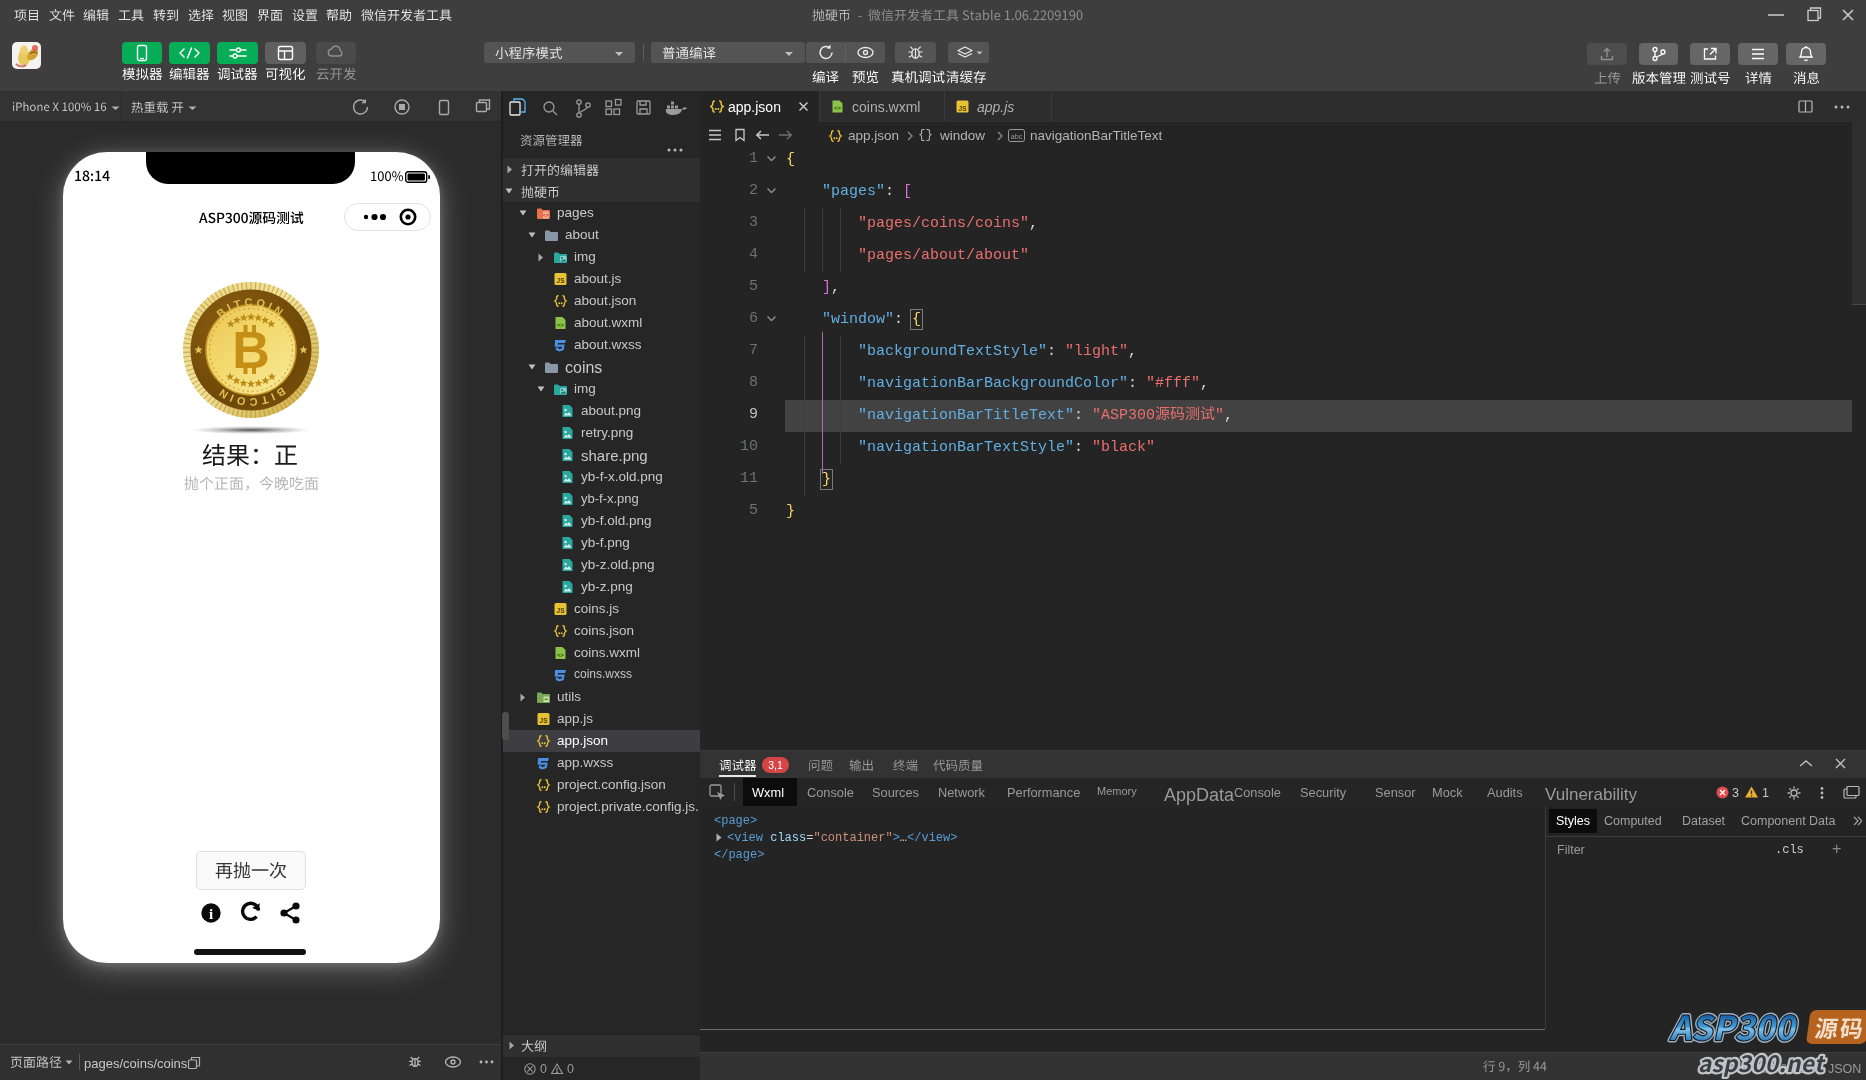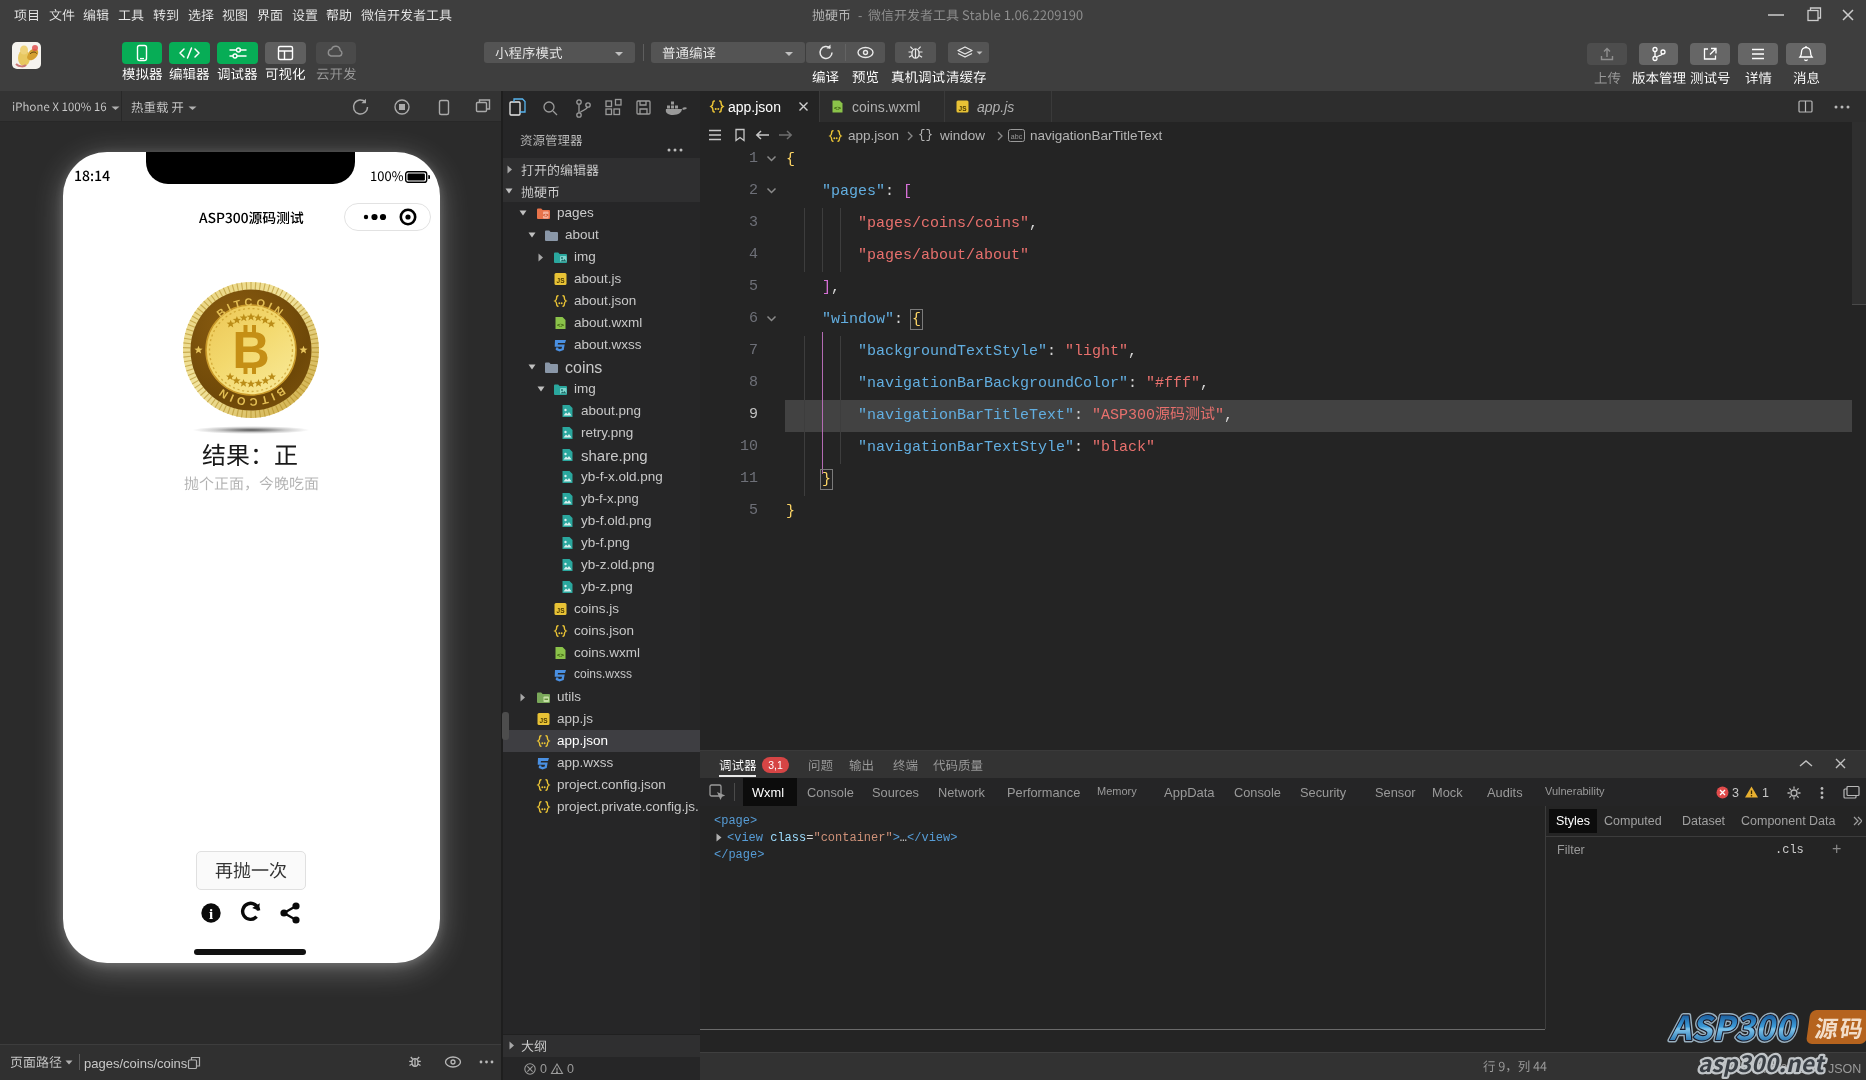--- a/index.html
+++ b/index.html
@@ -844,27 +844,27 @@
 <path d="M8 8l3.5 8 1.5-3.2 3.2-1.3z" fill="#9a9a9a"></path>
     </svg>
     <div class="abs" style="left:734px;top:783px;width:1px;height:18px;background:#4a4a4a"></div>
     <div class="abs" style="left:743px;top:778px;width:54px;height:28px;background:#0c0c0c"></div>
     <div class="abs" style="left:752px;top:785px;color:#ffffff;font-size:12.8px">Wxml</div>
     <div class="abs" style="left:807px;top:785px;color:#9a9a9a;font-size:12.8px">Console</div>
     <div class="abs" style="left:872px;top:785px;color:#9a9a9a;font-size:12.8px">Sources</div>
     <div class="abs" style="left:938px;top:785px;color:#9a9a9a;font-size:12.8px">Network</div>
     <div class="abs" style="left:1007px;top:785px;color:#9a9a9a;font-size:12.8px">Performance</div>
     <div class="abs" style="left:1097px;top:785px;color:#9a9a9a;font-size:11px">Memory</div>
-    <div class="abs" style="left:1164px;top:785px;color:#9a9a9a;font-size:13px">AppData</div>
+    <div class="abs" style="left:1164px;top:785px;color:#9a9a9a;font-size:18px">AppData</div>
     <div class="abs" style="left:1234px;top:785px;color:#9a9a9a;font-size:12.8px">Console</div>
     <div class="abs" style="left:1300px;top:785px;color:#9a9a9a;font-size:12.8px">Security</div>
     <div class="abs" style="left:1375px;top:785px;color:#9a9a9a;font-size:12.8px">Sensor</div>
     <div class="abs" style="left:1432px;top:785px;color:#9a9a9a;font-size:12.8px">Mock</div>
     <div class="abs" style="left:1487px;top:785px;color:#9a9a9a;font-size:12.8px">Audits</div>
-    <div class="abs" style="left:1545px;top:785px;color:#9a9a9a;font-size:11px">Vulnerability</div>
+    <div class="abs" style="left:1545px;top:785px;color:#9a9a9a;font-size:17px">Vulnerability</div>
     <svg class="abs" style="left:1716px;top:786px" width="13" height="13" viewBox="0 0 13 13">
       <circle cx="6.5" cy="6.5" r="6" fill="#e04b4b"></circle>
       <path d="M4 4l5 5M9 4l-5 5" stroke="#fff" stroke-width="1.3"></path>
     </svg>
     <div class="abs" style="left:1732px;top:786px;color:#c8c8c8;font-size:12.5px">3</div>
     <svg class="abs" style="left:1744px;top:785px" width="15" height="14" viewBox="0 0 15 14">
       <path d="M7.5 1.5L14 12.5H1z" fill="#e8b030"></path>
       <path d="M7.5 5.5v3.5" stroke="#3a2a00" stroke-width="1.3"></path>
       <circle cx="7.5" cy="10.8" r="0.8" fill="#3a2a00"></circle>
     </svg>

